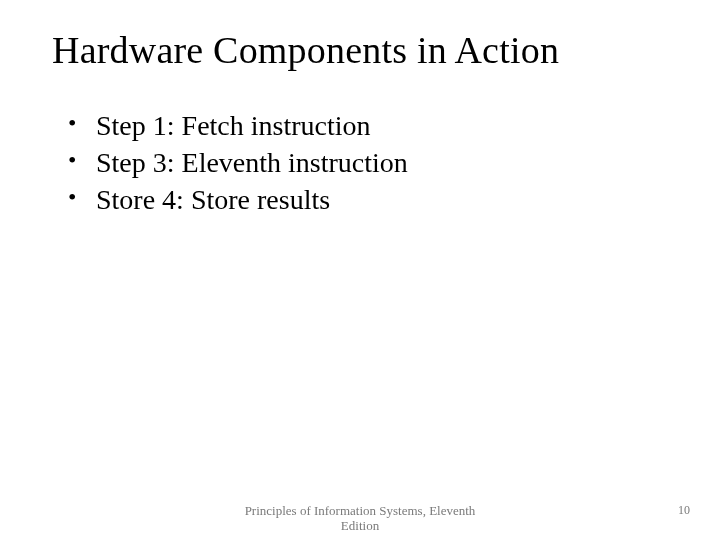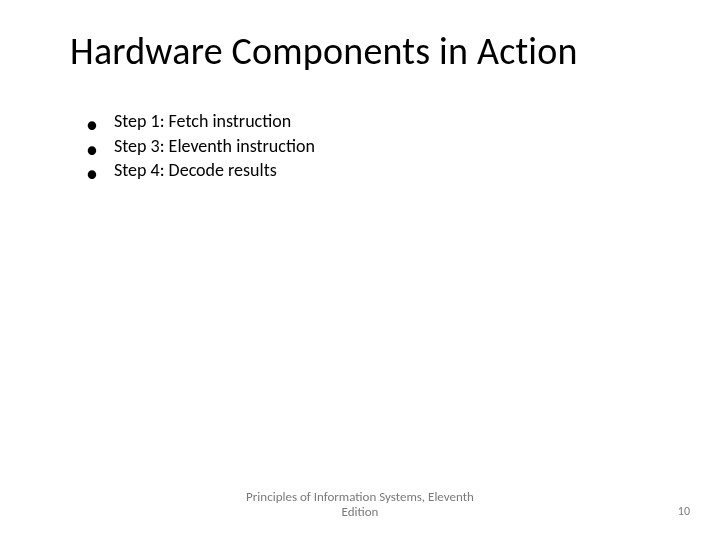--- a/index.html
+++ b/index.html
@@ -1,32 +1,32 @@
 <!DOCTYPE html>
 <html><head>
 <meta charset="utf-8">
 <style>
   * { margin: 0; padding: 0; box-sizing: border-box; }
   html, body { width: 720px; height: 540px; background: #fff; font-family: Calibri, "Segoe UI", Arial, sans-serif; color: #000; }
-  .slide { width: 720px; height: 540px; position: relative; padding: 24px 48px 0 70px; }
+  .slide { width: 720px; height: 540px; position: relative; padding: 24px 48px 0 52px; font-family: Liberation Serif, serif; }
   .title { font-size: 38px; font-weight: 400; letter-spacing: 0.2px; margin-top: 4px; margin-bottom: 36px; text-align: left; }
   .bullets { list-style: none; padding-left: 16px; }
-  .bullets li { font-size: 18px; line-height: 1.25; margin-bottom: 2px; position: relative; padding-left: 28px; }
+  .bullets li { font-size: 28px; line-height: 1.25; margin-bottom: 2px; position: relative; padding-left: 28px; }
   .bullets li::before { content: "•"; position: absolute; left: 0; top: 0; font-size: 24px; }
-  .footer { position: absolute; bottom: 20px; left: 0; width: 720px; display: flex; justify-content: center; align-items: center; }
+  .footer { position: absolute; bottom: 6px; left: 0; width: 720px; display: flex; justify-content: center; align-items: center; }
   .footer-text { font-size: 13px; color: #7a7a7a; text-align: center; width: 260px; line-height: 1.2; }
   .page-num { position: absolute; right: 30px; bottom: 22px; font-size: 12px; color: #7a7a7a; }
 </style>
 </head>
 <body>
 
 <div class="slide">
   <h1 class="title">Hardware Components in Action</h1>
   <ul class="bullets">
     <li>Step 1: Fetch instruction</li>
     <li>Step 3: Eleventh instruction</li>
-    <li>Step 4: Decode results</li>
+    <li>Store 4: Store results</li>
   </ul>
   <div class="footer">
     <div class="footer-text">Principles of Information Systems, Eleventh Edition</div>
   </div>
   <div class="page-num">10</div>
 </div>
 
 </body></html>

